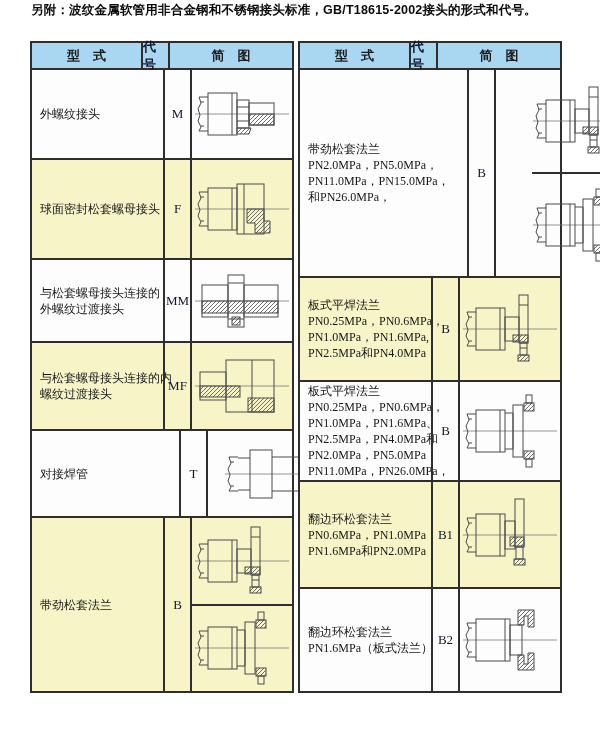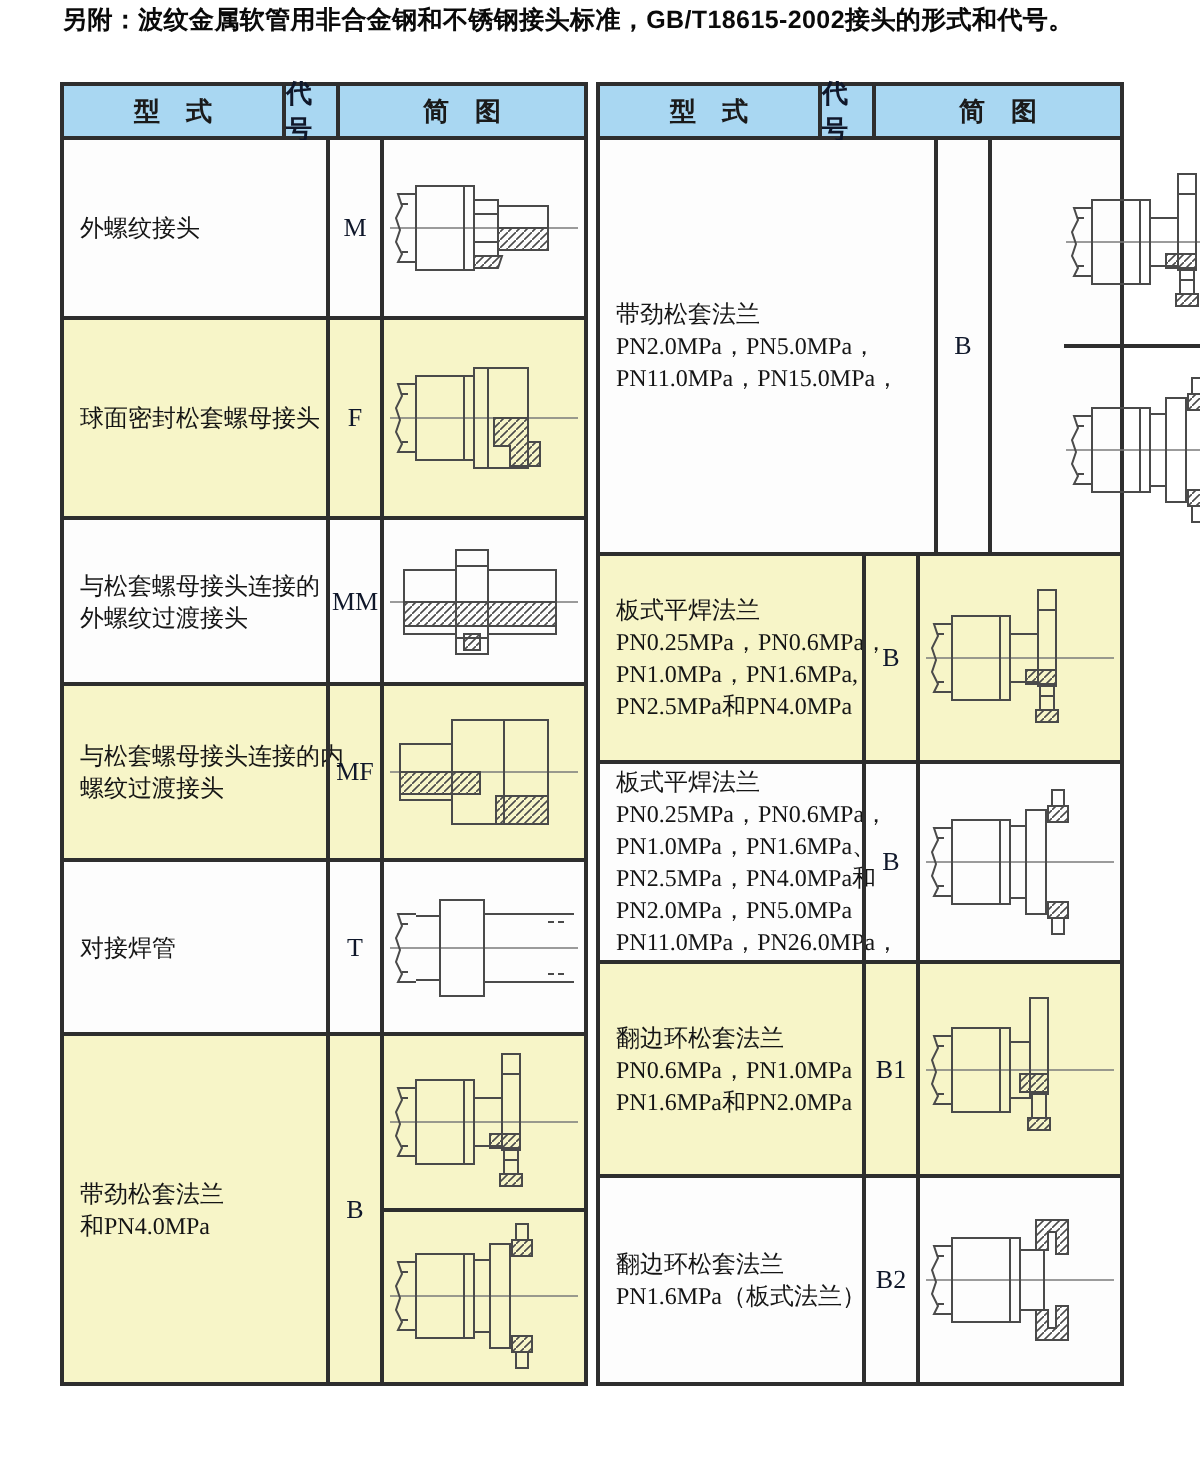--- a/index.html
+++ b/index.html
@@ -163,21 +163,21 @@
                   <rect x="6" y="24" width="26" height="28"></rect>
                   <rect x="32" y="12" width="48" height="52"></rect>
                   <line x1="58" y1="12" x2="58" y2="64"></line>
                   <rect x="6" y="38" width="40" height="11" fill="url(#h4)"></rect>
                   <rect x="54" y="50" width="26" height="14" fill="url(#h4)"></rect>
                 </g>
               </svg>
             </div>
           </div>
         </div>
-        <div class="row" style="height: 87px;">
+        <div class="row" style="height: 87px; gap: 16px;">
           <div class="name-cell">
             <div class="name-line">对接焊管</div>
           </div>
           <div class="code-cell">T</div>
           <div class="diagram-cell">
             <div class="diagram">
               <svg width="96" height="76" viewBox="0 0 96 76">
                 <defs>
                   <pattern id="h5" width="4" height="4" patternUnits="userSpaceOnUse">
                     <path d="M0 4 L4 0" stroke="#4a4a4a" stroke-width="0.8"></path>
@@ -196,21 +196,20 @@
                   <line x1="80" y1="25" x2="90" y2="25" stroke-dasharray="3 2"></line>
                   <line x1="80" y1="51" x2="90" y2="51" stroke-dasharray="3 2"></line>
                 </g>
               </svg>
             </div>
           </div>
         </div>
         <div class="row yellow" style="height: 175px;">
           <div class="name-cell">
             <div class="name-line">带劲松套法兰</div>
-            <div class="name-line">和PN4.0MPa</div>
           </div>
           <div class="code-cell">B</div>
           <div class="diagram-cell">
             <div class="diagram">
               <svg width="96" height="76" viewBox="0 0 96 76">
                 <defs>
                   <pattern id="h6" width="4" height="4" patternUnits="userSpaceOnUse">
                     <path d="M0 4 L4 0" stroke="#4a4a4a" stroke-width="0.8"></path>
                   </pattern>
                 </defs>
@@ -262,20 +261,21 @@
       <div class="header-row">
         <div class="header-cell name-cell-h">型　式</div>
         <div class="header-cell code-cell">代号</div>
         <div class="header-cell diagram-cell" style="flex-direction:row;">简　图</div>
       </div>
     <div class="row" style="height: 206px; gap: 36px;">
           <div class="name-cell">
             <div class="name-line">带劲松套法兰</div>
             <div class="name-line">PN2.0MPa，PN5.0MPa，</div>
             <div class="name-line">PN11.0MPa，PN15.0MPa，</div>
+            <div class="name-line">和PN26.0MPa，</div>
           </div>
           <div class="code-cell">B</div>
           <div class="diagram-cell">
             <div class="diagram">
               <svg width="96" height="76" viewBox="0 0 96 76">
                 <defs>
                   <pattern id="h8" width="4" height="4" patternUnits="userSpaceOnUse">
                     <path d="M0 4 L4 0" stroke="#4a4a4a" stroke-width="0.8"></path>
                   </pattern>
                 </defs>

